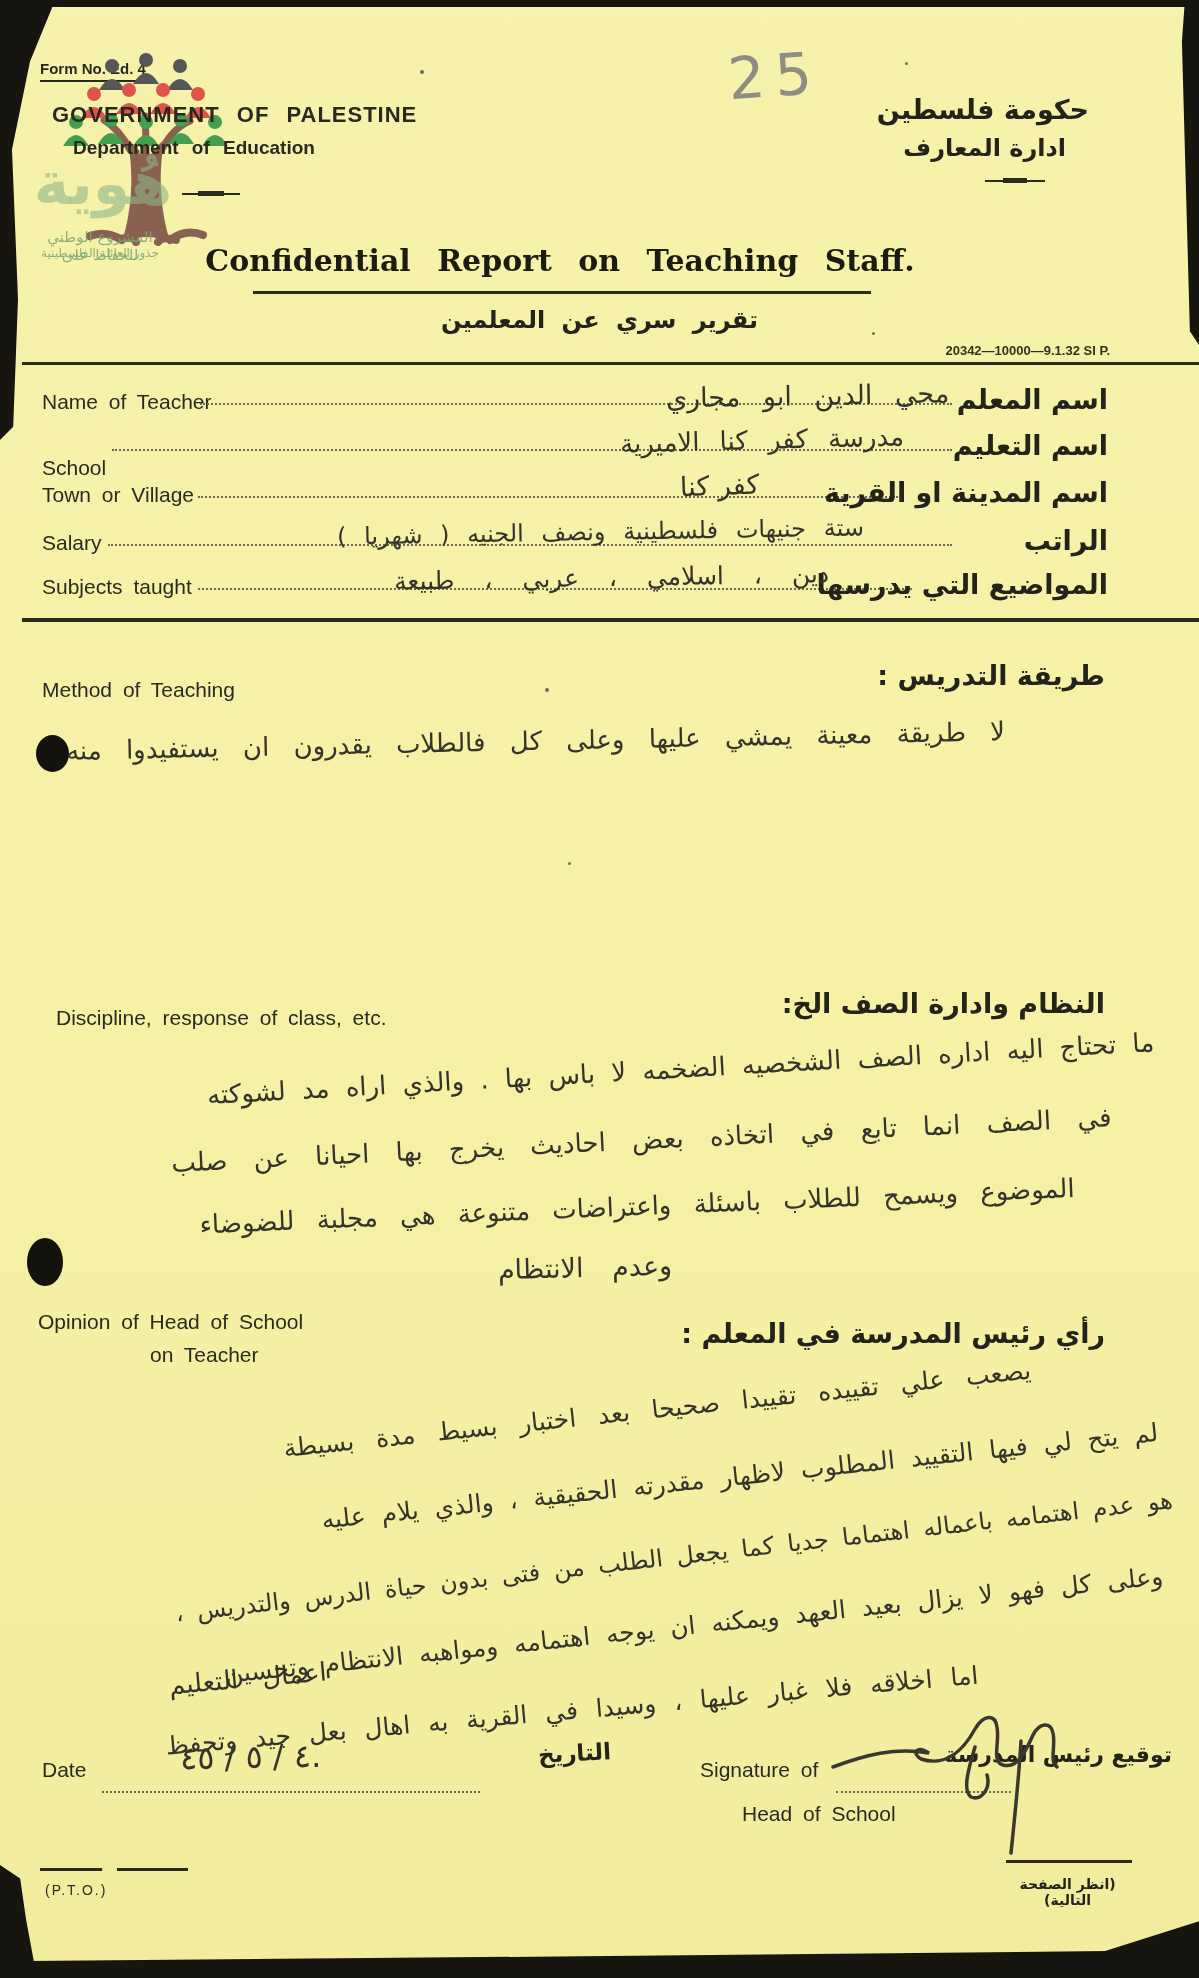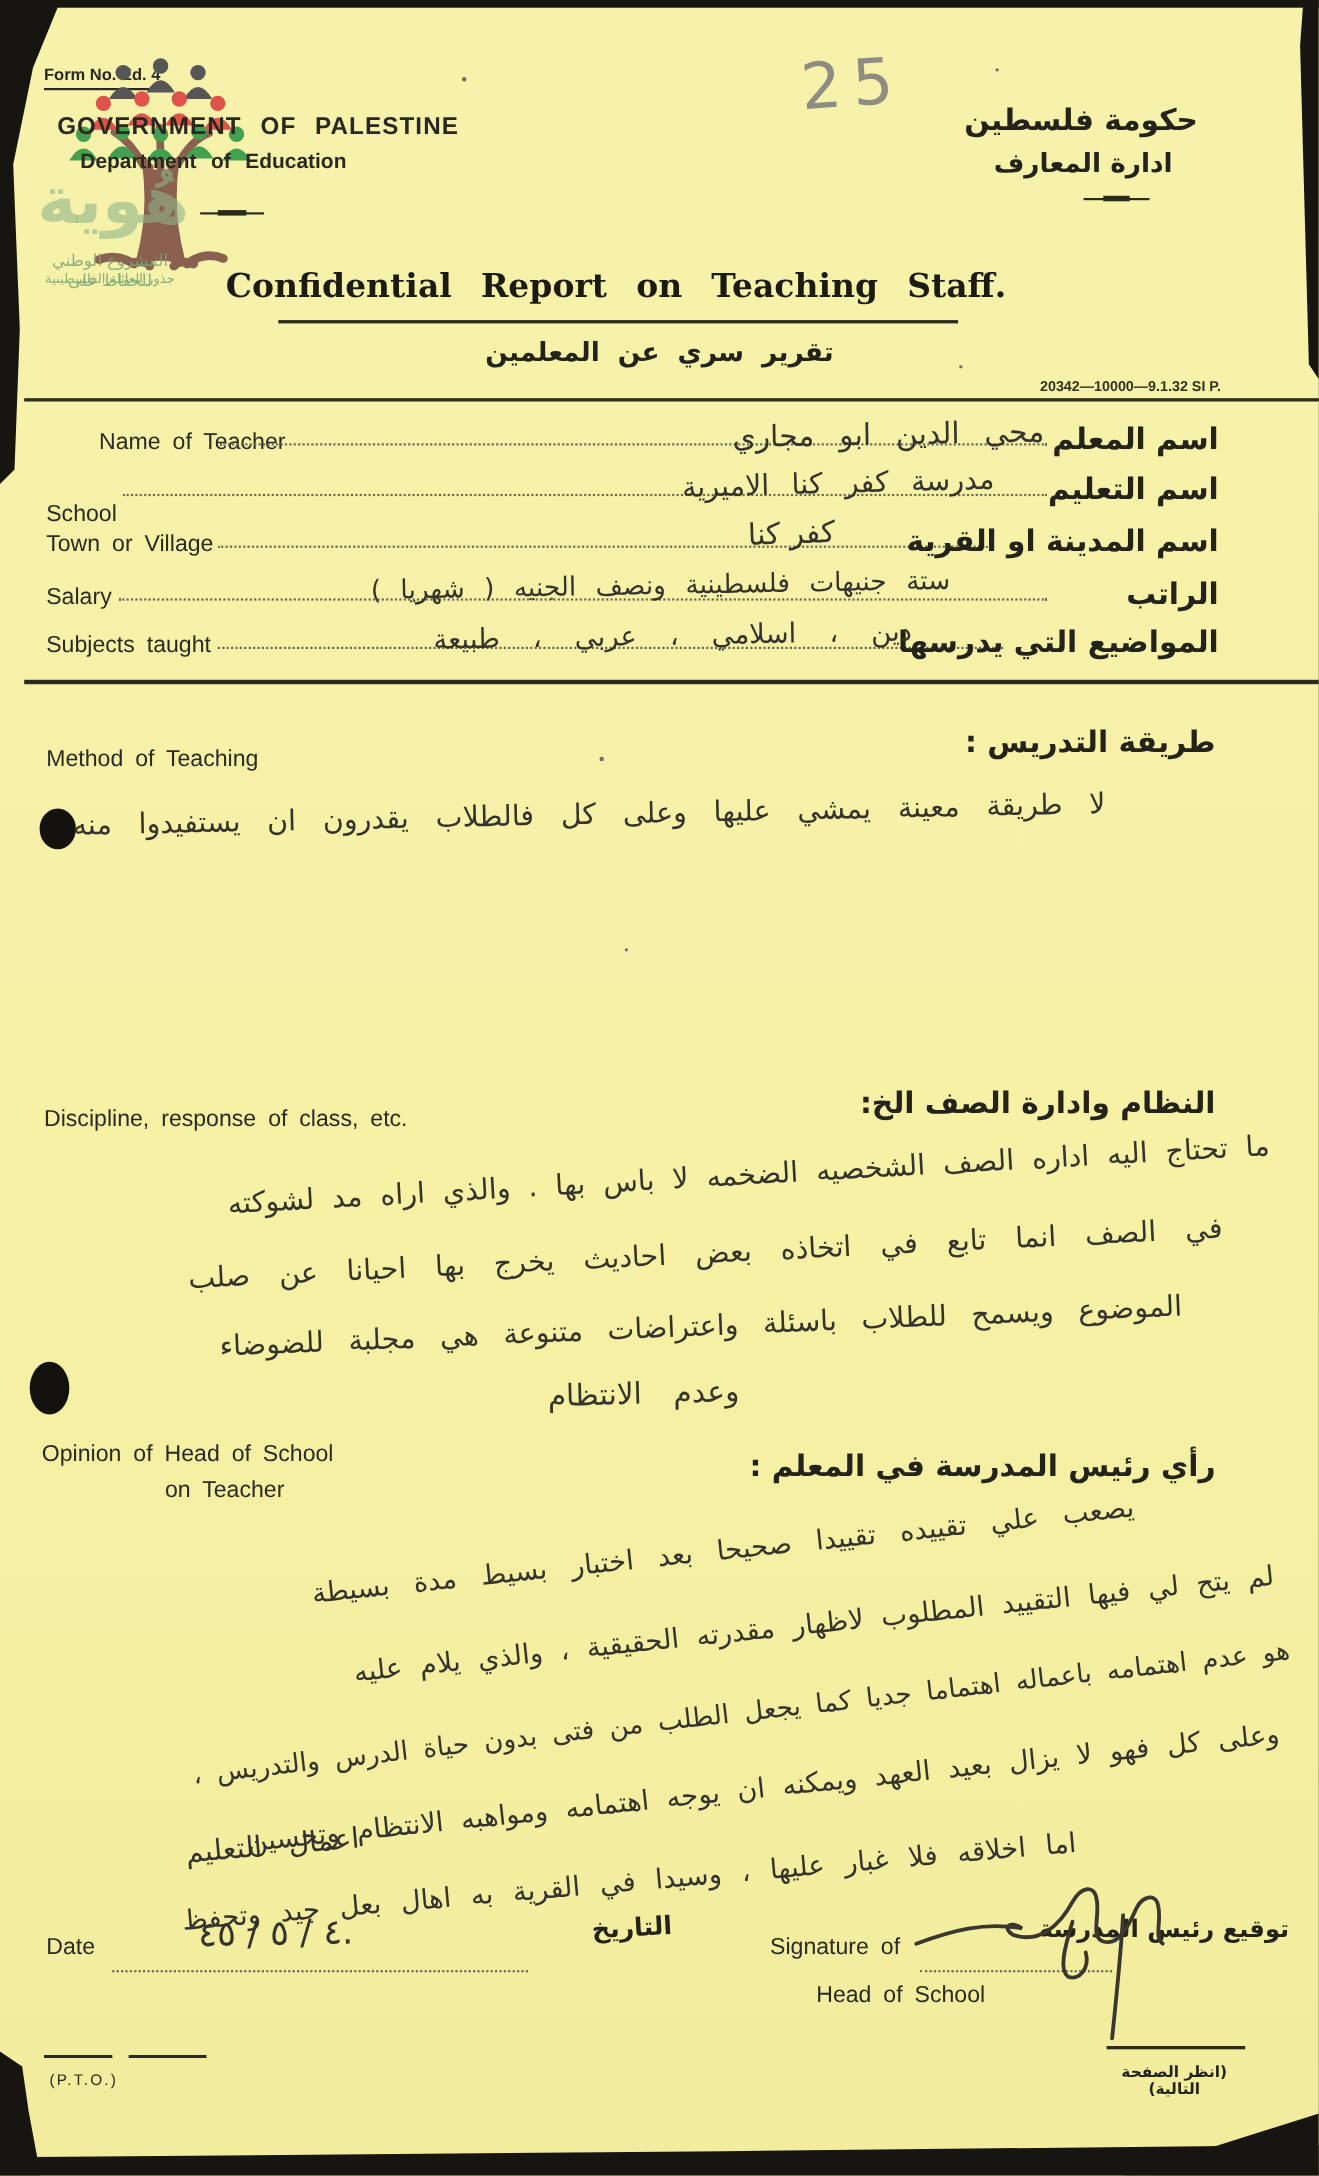--- a/index.html
+++ b/index.html
@@ -100,21 +100,21 @@
     <div style="position:absolute;left:18px;top:-2px;width:24px;height:5px;background:#2b2a1e;"></div>
   </div>
 
   <div class="abs" style="left:0;top:243px;width:1120px;text-align:center;font-family:'DejaVu Serif',serif;font-size:30px;font-weight:700;color:#1c1b12;word-spacing:16px;">Confidential Report on Teaching Staff.</div>
   <div class="abs rule" style="left:253px;top:291px;width:618px;height:3px;"></div>
   <div class="abs ar" style="left:0;top:306px;width:1199px;text-align:center;font-size:24px;font-weight:700;color:#24231a;word-spacing:8px;">تقرير سري عن المعلمين</div>
   <div class="abs en" style="left:0;top:343px;width:1110px;text-align:right;font-size:13px;font-weight:700;color:#33321f;">20342—10000—9.1.32 SI  P.</div>
 
   <div class="abs rule" style="left:22px;top:362px;width:1177px;height:3px;"></div>
 
-  <div class="abs en label" style="left:42px;top:390px;margin-left:48px;">Name of Teacher</div>
+  <div class="abs en label" style="left:42px;top:390px;">Name of Teacher</div>
   <div class="abs dots" style="left:200px;top:402px;width:752px;"></div>
   <div class="abs ar arlabel" style="right:91px;top:384px;">اسم المعلم</div>
   <div class="abs hw" style="right:250px;top:380px;font-size:27px;word-spacing:14px;transform:rotate(-1deg);">محي الدين ابو مجاري</div>
 
   <div class="abs en label" style="left:42px;top:436px;margin-top:20px;">School</div>
   <div class="abs dots" style="left:112px;top:448px;width:840px;"></div>
   <div class="abs ar arlabel" style="right:91px;top:430px;">اسم التعليم</div>
   <div class="abs hw" style="right:295px;top:425px;font-size:26px;word-spacing:12px;transform:rotate(-1.5deg);">مدرسة كفر كنا الاميرية</div>
 
   <div class="abs en label" style="left:42px;top:483px;">Town or Village</div>
@@ -131,21 +131,21 @@
   <div class="abs dots" style="left:198px;top:587px;width:714px;"></div>
   <div class="abs ar arlabel" style="right:91px;top:569px;">المواضيع التي يدرسها</div>
   <div class="abs hw" style="right:370px;top:563px;font-size:25px;word-spacing:22px;transform:rotate(-1deg);">دين ، اسلامي ، عربي ، طبيعة</div>
 
   <div class="abs rule" style="left:22px;top:618px;width:1177px;height:4px;"></div>
 
   <div class="abs en label" style="left:42px;top:678px;">Method of Teaching</div>
   <div class="abs ar arlabel" style="right:94px;top:660px;">طريقة التدريس :</div>
   <div class="abs hw" style="left:58px;top:726px;width:955px;font-size:26px;word-spacing:16px;text-align:center;transform:rotate(-1.2deg);">لا طريقة معينة يمشي عليها وعلى كل فالطلاب يقدرون ان يستفيدوا منه</div>
 
-  <div class="abs en label" style="left:40px;top:1006px;">Discipline, response of class, etc.</div>
+  <div class="abs en label" style="left:56px;top:1006px;">Discipline, response of class, etc.</div>
   <div class="abs ar arlabel" style="right:94px;top:988px;">النظام وادارة الصف الخ:</div>
   <div class="abs hw" style="left:50px;top:1058px;width:1105px;font-size:26px;word-spacing:8px;transform:rotate(-3.2deg);">ما تحتاج اليه اداره الصف الشخصيه الضخمه لا باس بها . والذي اراه مد لشوكته</div>
   <div class="abs hw" style="left:52px;top:1128px;width:1060px;font-size:26px;word-spacing:18px;transform:rotate(-2.8deg);">في الصف انما تابع في اتخاذه بعض احاديث يخرج بها احيانا عن صلب</div>
   <div class="abs hw" style="left:160px;top:1192px;width:915px;font-size:26px;word-spacing:14px;transform:rotate(-2.4deg);">الموضوع ويسمح للطلاب باسئلة واعتراضات متنوعة هي مجلبة للضوضاء</div>
   <div class="abs hw" style="left:420px;top:1252px;width:330px;font-size:27px;word-spacing:20px;text-align:center;transform:rotate(-1.5deg);">وعدم الانتظام</div>
 
   <div class="abs en label" style="left:38px;top:1310px;">Opinion of Head of School</div>
   <div class="abs en label" style="left:150px;top:1343px;">on Teacher</div>
   <div class="abs ar arlabel" style="right:94px;top:1318px;">رأي رئيس المدرسة في المعلم :</div>
 

